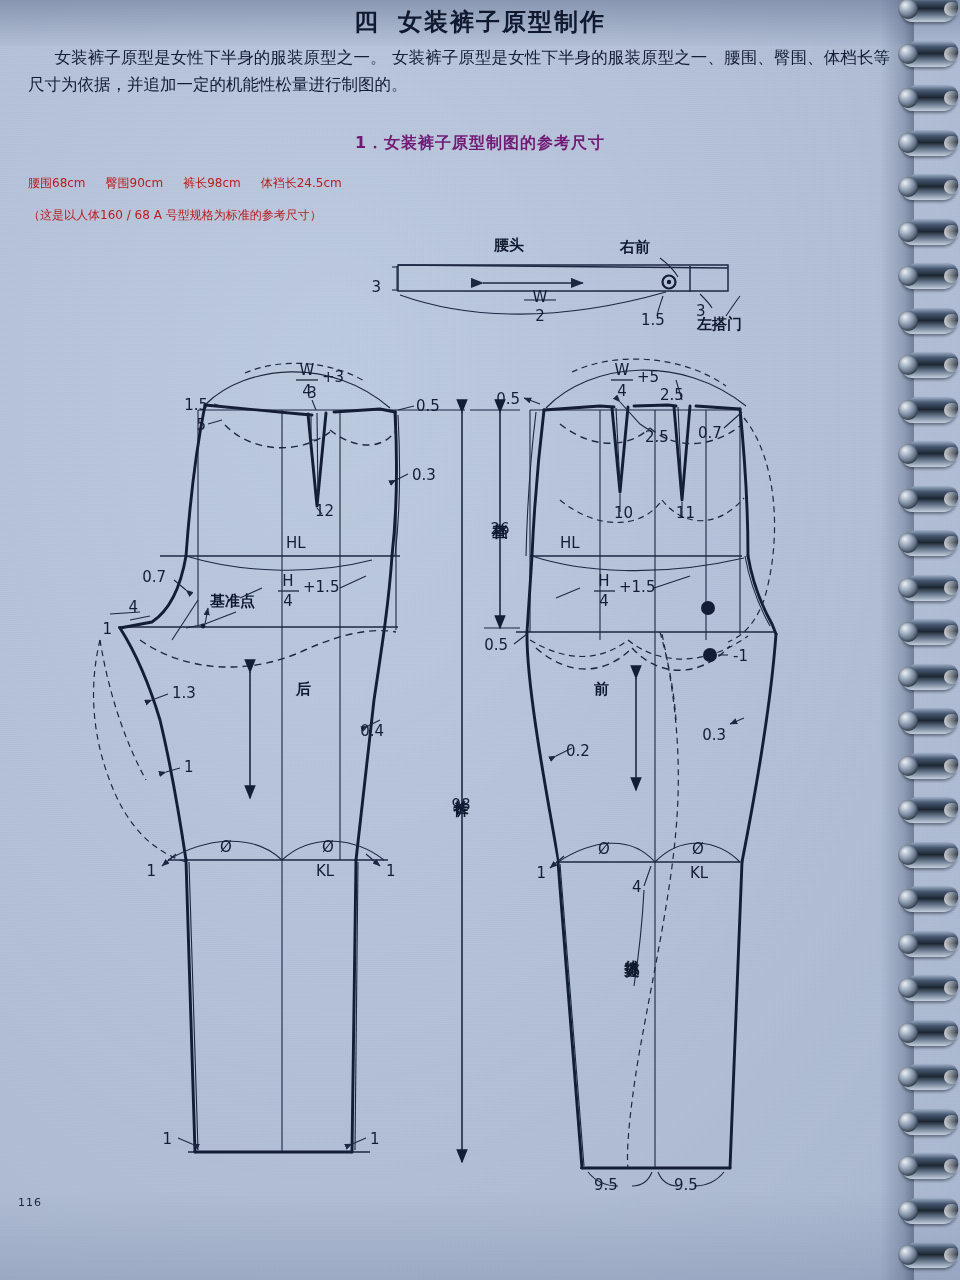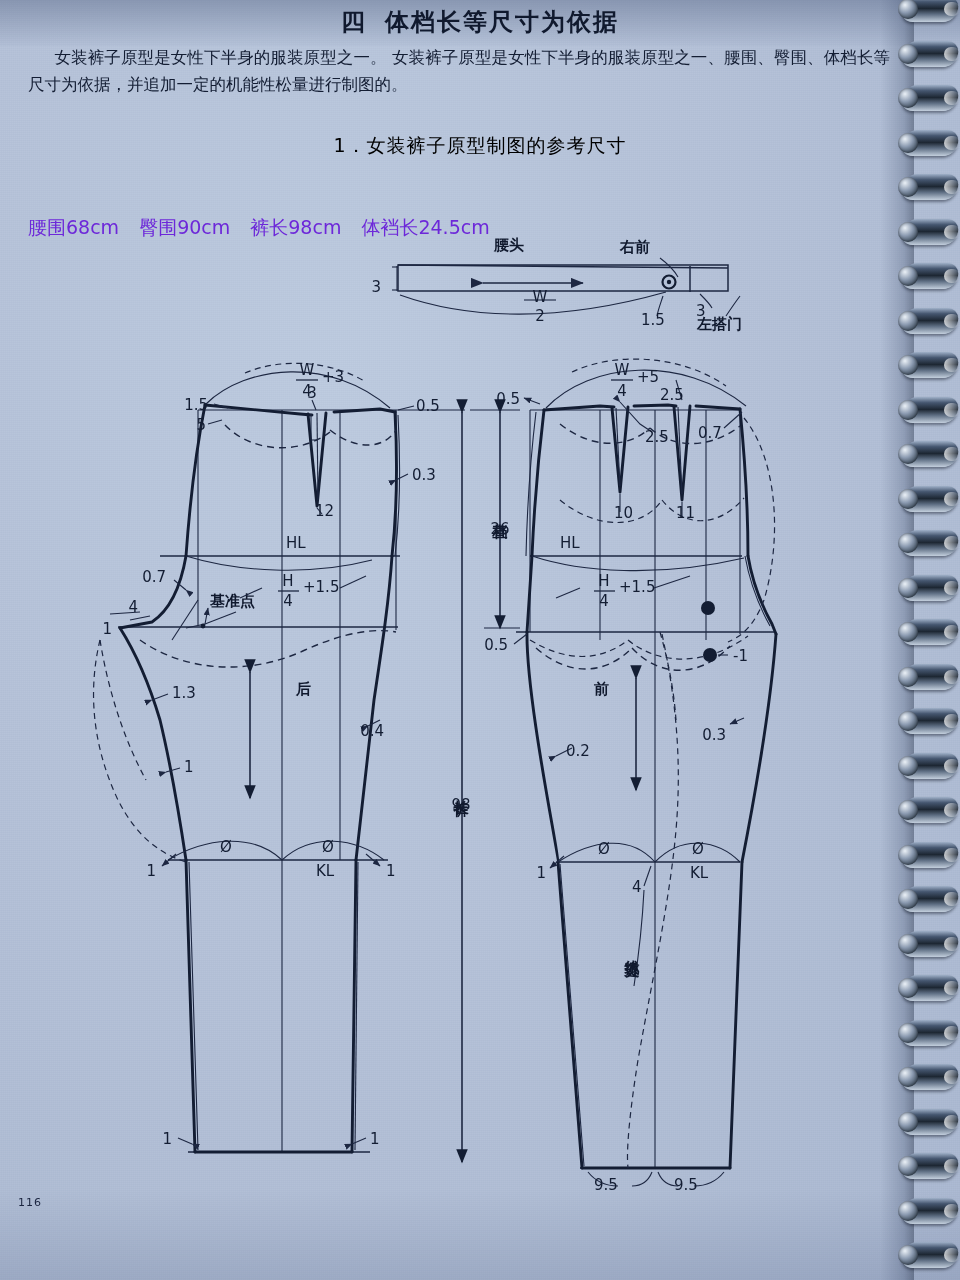--- a/index.html
+++ b/index.html
@@ -47,28 +47,27 @@
   .para{
     position:absolute;left:28px;right:70px;top:44px;
     font-size:16.5px;line-height:27px;
     color:#131d33;
     text-align:justify;
   }
   .para .ind{display:inline-block;width:1.6em;}
   .sec-title{
     position:absolute;left:0;right:0;top:133px;
     text-align:center;
-    font-size:19px;font-weight:normal;letter-spacing:1px;
-    color:#000000;
+    font-size:16px;font-weight:bold;letter-spacing:1px;
+    color:#701a75;
   }
   .specs{
     position:absolute;left:28px;top:168px;
-    font-size:19px;line-height:30px;color:#6d28d9;
+    font-size:12px;line-height:30px;color:#b91c1c;
     white-space:nowrap;
-    margin-top:44px;
   }
   .specs span{margin-right:20px;}
   .specs .note{display:block;margin-top:2px;}
   .pageno{
     position:absolute;left:18px;top:1196px;
     font-size:11px;color:#1b2540;letter-spacing:1px;
   }
 
   
   #draft{position:absolute;left:0;top:0;width:960px;height:1280px;pointer-events:none;}
@@ -108,31 +107,32 @@
 </style>
 </head>
 <body>
 
 <div class="paper"></div>
 <div class="paper-noise"></div>
 <div class="topshade"></div>
 <div class="botshade"></div>
 
 <div class="chap-title">
-  <span class="num">四</span><span>体档长等尺寸为依据</span>
+  <span class="num">四</span><span>女装裤子原型制作</span>
 </div>
 
 <div class="para">
   <span class="ind"></span><span>女装裤子原型是女性下半身的服装原型之一。  女装裤子原型是女性下半身的服装原型之一、腰围、臀围、</span><span>体档长等尺寸为依据，并追加一定的机能性松量进行制图的。</span>
 </div>
 
 <div class="sec-title">1．女装裤子原型制图的参考尺寸</div>
 
 <div class="specs">
   <span>腰围68cm</span><span>臀围90cm</span><span>裤长98cm</span><span>体裆长24.5cm</span>
+  <span class="note">（这是以人体160 / 68 A 号型规格为标准的参考尺寸）</span>
 </div>
 
 <div class="pageno">116</div>
 
 <svg id="draft" viewBox="0 0 960 1280">
   <defs>
     <style>
       .hv{stroke:#1d2742;stroke-width:1.1;fill:none;}      /* thin construction */
       .hv2{stroke:#1d2742;stroke-width:1.5;fill:none;}     /* medium */
       .cut{stroke:#131d33;stroke-width:2.9;fill:none;stroke-linejoin:round;stroke-linecap:round;} /* bold cut line */

